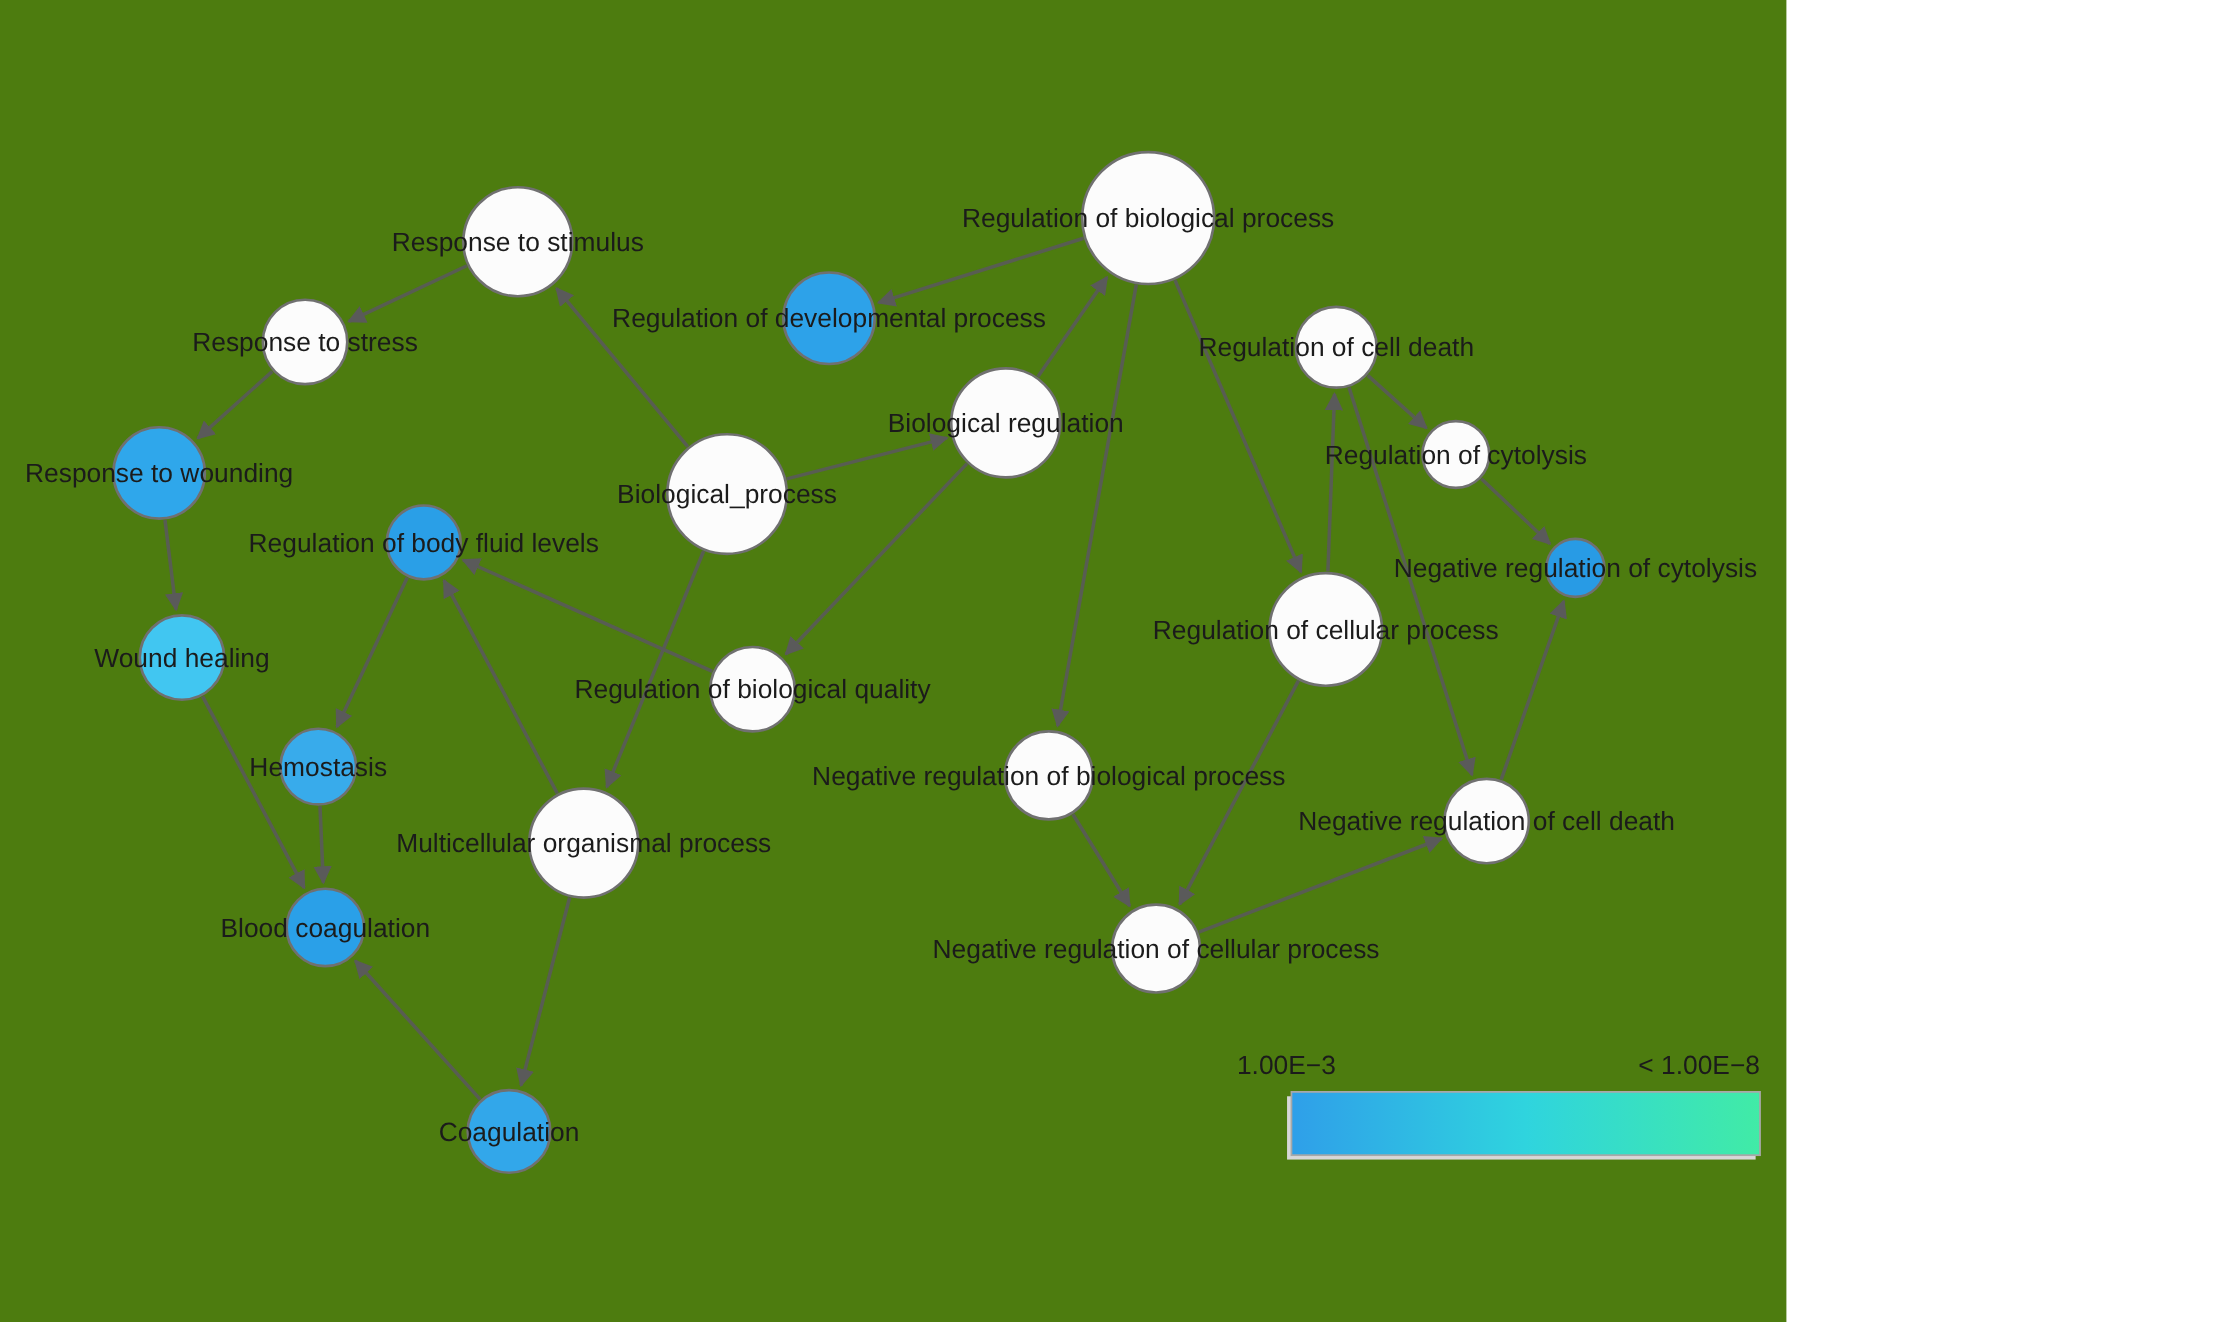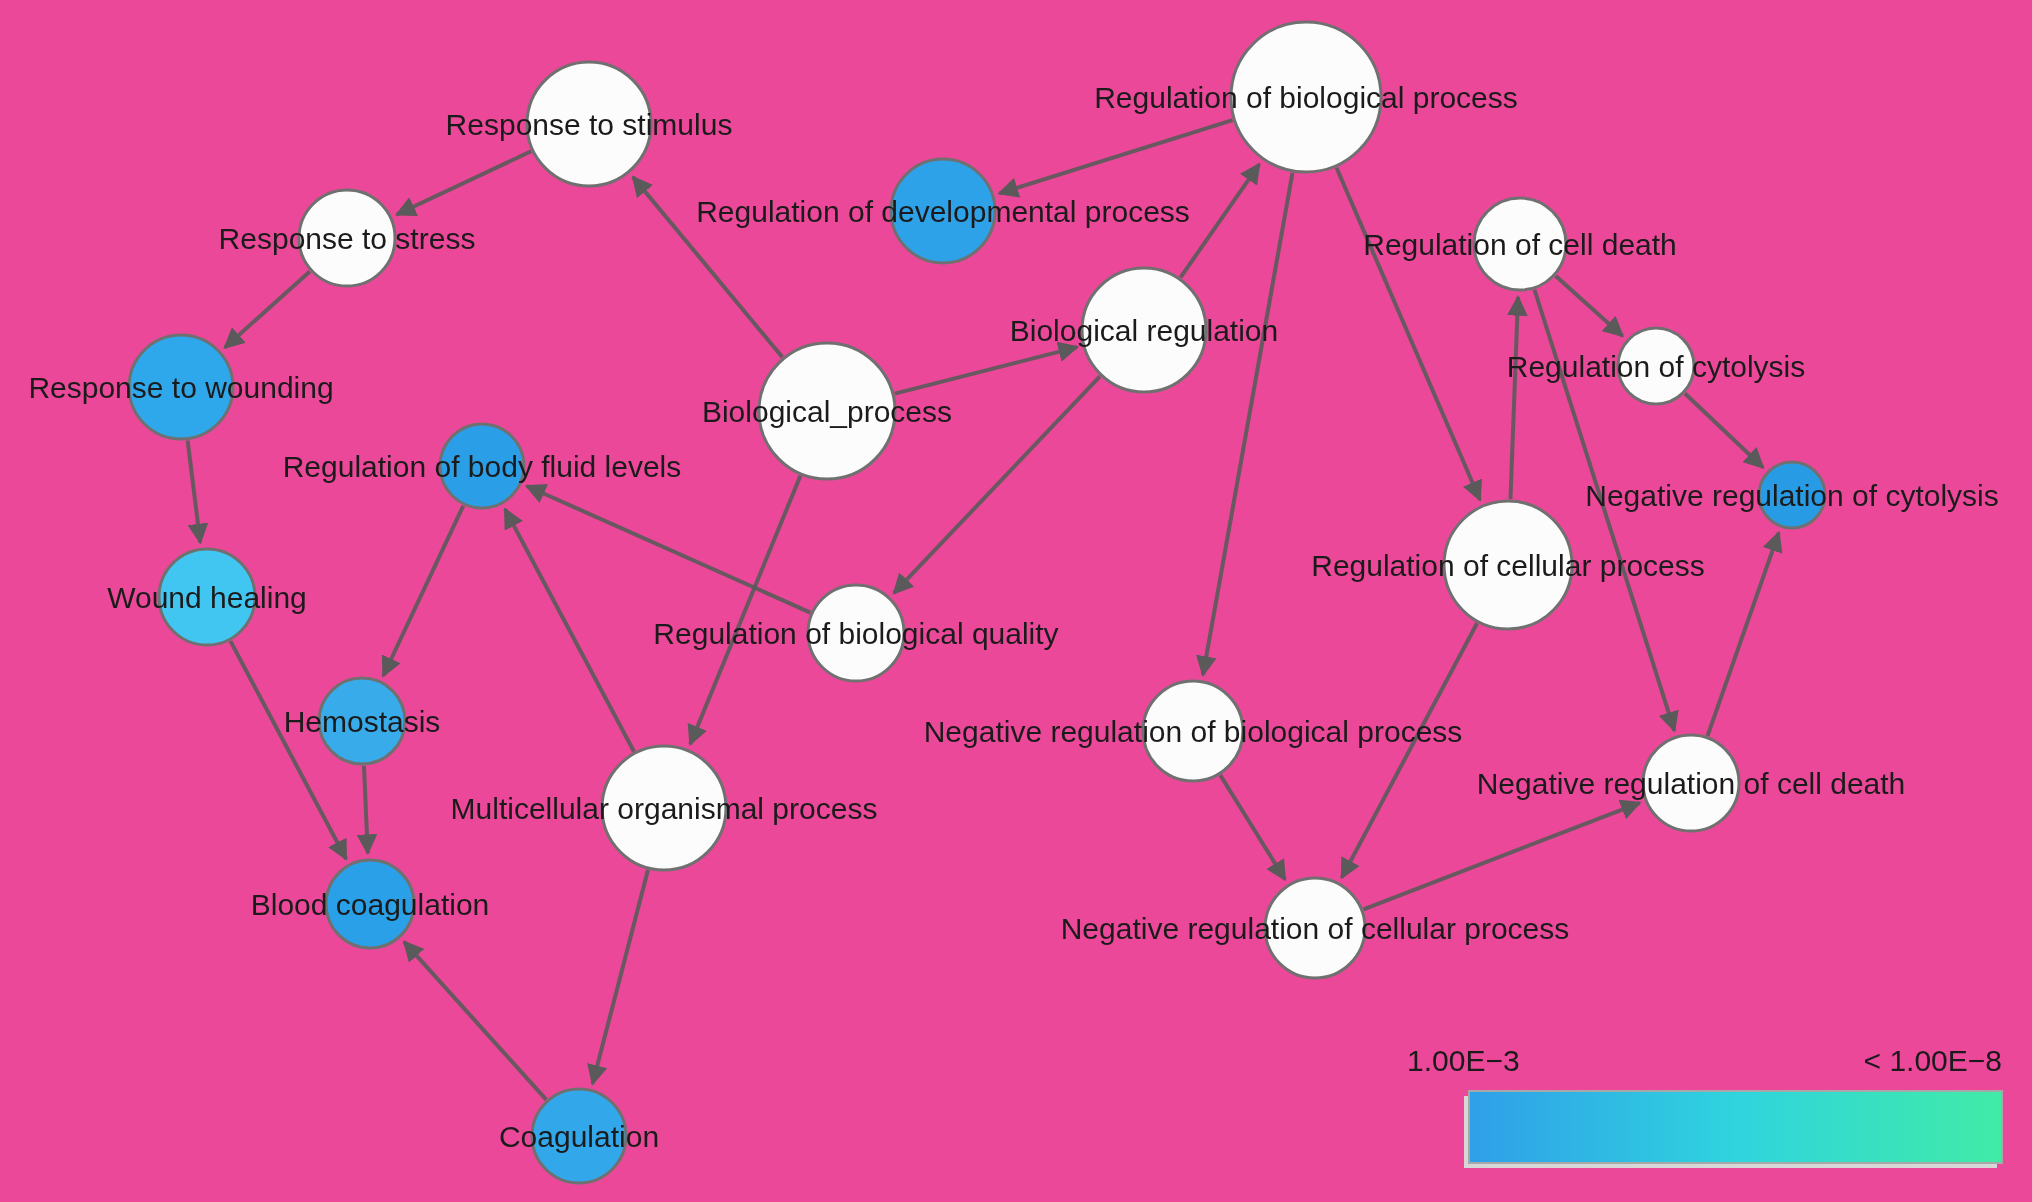--- a/index.html
+++ b/index.html
@@ -1,16 +1,16 @@
 <!DOCTYPE html>
 <html><head>
 <meta charset="utf-8">
 <style>
   html,body{margin:0;padding:0;background:#ffffff;}
-  .figure{width:2032px;height:1202px;position:relative;background:#ec4899;overflow:hidden;}
+  .figure{width:1624px;height:1202px;position:relative;background:#4d7c0f;overflow:hidden;}
   svg{display:block;width:100%;height:100%;}
   text{font-family:"Liberation Sans","DejaVu Sans",sans-serif;font-size:30px;fill:#1b1b1b;}
 </style>
 </head>
 <body>
 
 <div class="figure">
   <svg viewBox="0 0 2032 1202" xmlns="http://www.w3.org/2000/svg">
       <defs>
         <marker id="arrow" viewBox="0 0 10 10" refX="9" refY="5" markerWidth="5.2" markerHeight="5.2" orient="auto">

